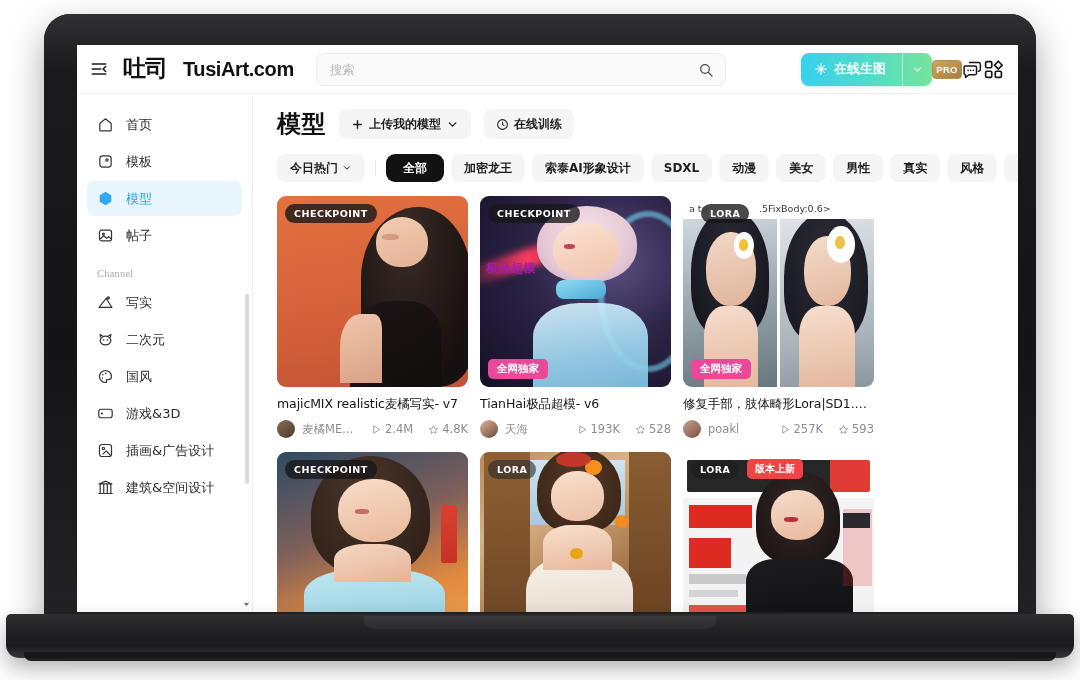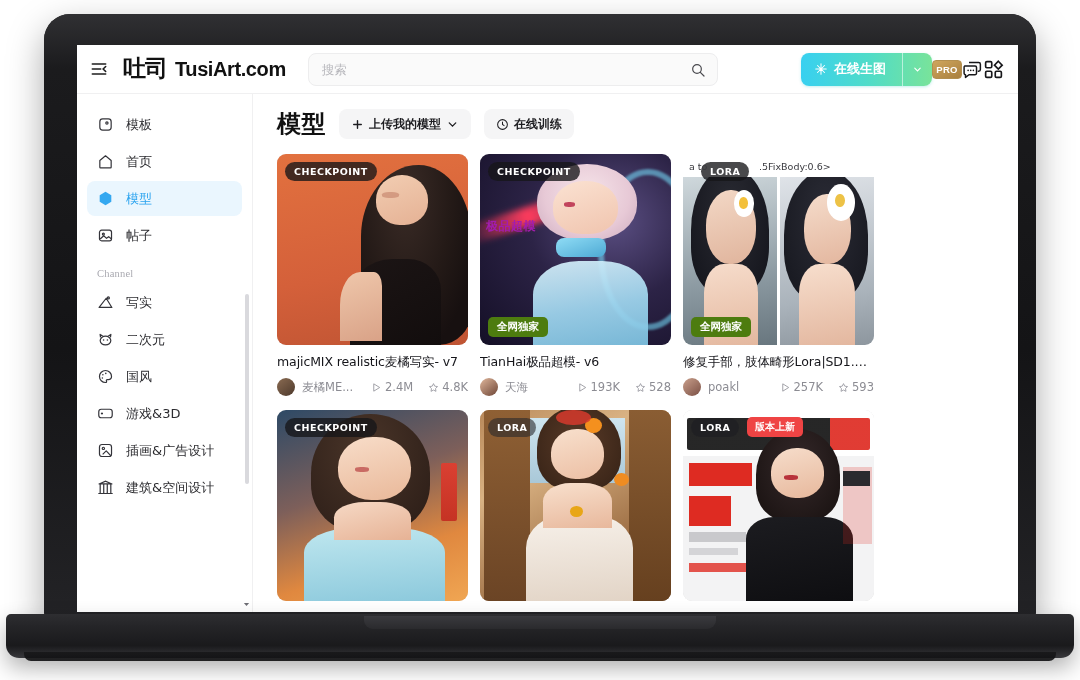--- a/index.html
+++ b/index.html
@@ -56,21 +56,21 @@
   .app { position: absolute; inset: 0; display: flex; flex-direction: column; background:#fff; }
 
   .topbar {
     height: 49px; flex: 0 0 49px;
     display: flex; align-items: center;
     padding: 0 14px 0 12px;
     border-bottom: 1px solid #f0f0f1;
     background:#fff;
   }
   .collapse-icon { width: 20px; height: 20px; flex:0 0 20px; margin-right: 14px; color:#1e1e1e; }
-  .brand { display:flex; align-items:center; gap:4px; margin-right: 22px; }
+  .brand { display:flex; align-items:center; gap:12px; margin-right: 22px; }
   .brand-cjk {
     font-family: "DejaVu Sans","Liberation Sans", sans-serif;
     font-size: 23px; font-weight: 700; color:#111; letter-spacing:-1px;
     line-height: 1; position:relative; top:-1px;
   }
   .brand-name { font-size: 20px; font-weight: 700; color:#111; letter-spacing:-.4px; margin-left:4px; }
 
   .search {
     position:relative; flex: 0 1 410px; height: 33px;
     background:#fafafa; border:1px solid #ededee; border-radius:8px;
@@ -171,21 +171,21 @@
   }
   .badge-type {
     position:absolute; left:8px; top:8px; z-index:3;
     background:rgba(22,22,24,.78); color:#fff;
     font-size:9.5px; font-weight:700; letter-spacing:.5px;
     padding: 4px 9px; border-radius:11px;
     font-family:"DejaVu Sans","Liberation Sans",sans-serif;
   }
   .badge-excl {
     position:absolute; left:8px; bottom:8px; z-index:3;
-    background:#4d7c0f; color:#fff; font-size:10.5px; font-weight:700;
+    background:#ec4899; color:#fff; font-size:10.5px; font-weight:700;
     padding: 3px 9px; border-radius:5px;
     font-family:"DejaVu Sans","Liberation Sans",sans-serif;
   }
   .badge-new {
     position:absolute; left:64px; top:7px; z-index:4;
     background:#ef4444; color:#fff; font-size:10px; font-weight:700;
     padding: 3px 8px; border-radius:5px;
     font-family:"DejaVu Sans","Liberation Sans",sans-serif;
   }
   .media-overlay-text {
@@ -295,34 +295,34 @@
         </div>
       </div>
 
       <div class="body">
 
         <div class="sidebar">
 
           <div class="nav-item">
             <span class="nav-ic">
               <svg viewBox="0 0 24 24" fill="none" stroke="currentColor" stroke-width="1.7" stroke-linejoin="round">
+                  <path d="M4 10.5L12 4l8 6.5V20a1 1 0 0 1-1 1H5a1 1 0 0 1-1-1z"></path>
+                </svg>
+            </span>
+            <span>首页</span>
+          </div>
+
+          <div class="nav-item">
+            <span class="nav-ic">
+              <svg viewBox="0 0 24 24" fill="none" stroke="currentColor" stroke-width="1.7" stroke-linejoin="round">
                   <rect x="4" y="4" width="16" height="16" rx="4"></rect>
                   <circle cx="14" cy="10" r="1.6"></circle>
                 </svg>
             </span>
             <span>模板</span>
-          </div>
-
-          <div class="nav-item">
-            <span class="nav-ic">
-              <svg viewBox="0 0 24 24" fill="none" stroke="currentColor" stroke-width="1.7" stroke-linejoin="round">
-                  <path d="M4 10.5L12 4l8 6.5V20a1 1 0 0 1-1 1H5a1 1 0 0 1-1-1z"></path>
-                </svg>
-            </span>
-            <span>首页</span>
           </div>
 
           <div class="nav-item active">
             <span class="nav-ic">
               <svg viewBox="0 0 24 24" fill="currentColor">
                   <path d="M12 2.6l8.2 4.7v9.4L12 21.4 3.8 16.7V7.3z" opacity=".95"></path>
                 </svg>
             </span>
             <span>模型</span>
           </div>
@@ -437,20 +437,40 @@
               <span class="hb-ic">
                 <svg viewBox="0 0 24 24" fill="none" stroke="currentColor" stroke-width="1.9">
                     <circle cx="12" cy="12" r="9"></circle>
                     <path d="M12 7.5V12l3 2" stroke-linecap="round"></path>
                   </svg>
               </span>
               <span>在线训练</span>
             </div>
           </div>
 
+          <div class="chips">
+            <div class="chip">
+              <span>今日热门</span>
+              <svg width="10" height="10" viewBox="0 0 24 24" fill="none" stroke="currentColor" stroke-width="2.4" stroke-linecap="round">
+                  <path d="M6 9l6 6 6-6"></path>
+                </svg>
+            </div>
+            <div class="chip-sep"></div>
+            <div class="chip active">全部</div>
+            <div class="chip">加密龙王</div>
+            <div class="chip">索泰AI形象设计</div>
+            <div class="chip">SDXL</div>
+            <div class="chip">动漫</div>
+            <div class="chip">美女</div>
+            <div class="chip">男性</div>
+            <div class="chip">真实</div>
+            <div class="chip">风格</div>
+            <div class="chip">国风</div>
+
+          </div>
 
           <div class="grid">
 
             <div class="card">
               <div class="card-media">
                 <div class="art" style="background:linear-gradient(170deg,#e2713f 0%,#d4603a 60%,#bf5433 100%);">
                   <div class="fig" style="left:44%;top:6%;width:58%;height:94%;background:radial-gradient(ellipse at 40% 18%,#3a2b26 0%,#241a17 48%,#171010 78%);border-radius:52% 48% 30% 30% / 40% 42% 20% 20%;"></div>
                   <div class="fig" style="left:52%;top:11%;width:27%;height:26%;background:linear-gradient(160deg,#f2cdb2,#e5b194);border-radius:50% 50% 46% 46%;"></div>
                   <div class="fig" style="left:55%;top:20%;width:9%;height:3%;background:#c07a63;border-radius:40%;opacity:.55;"></div>
                   <div class="fig" style="left:38%;top:55%;width:48%;height:45%;background:linear-gradient(150deg,#1c1515,#120d0d);border-radius:46% 36% 0 0;"></div>

